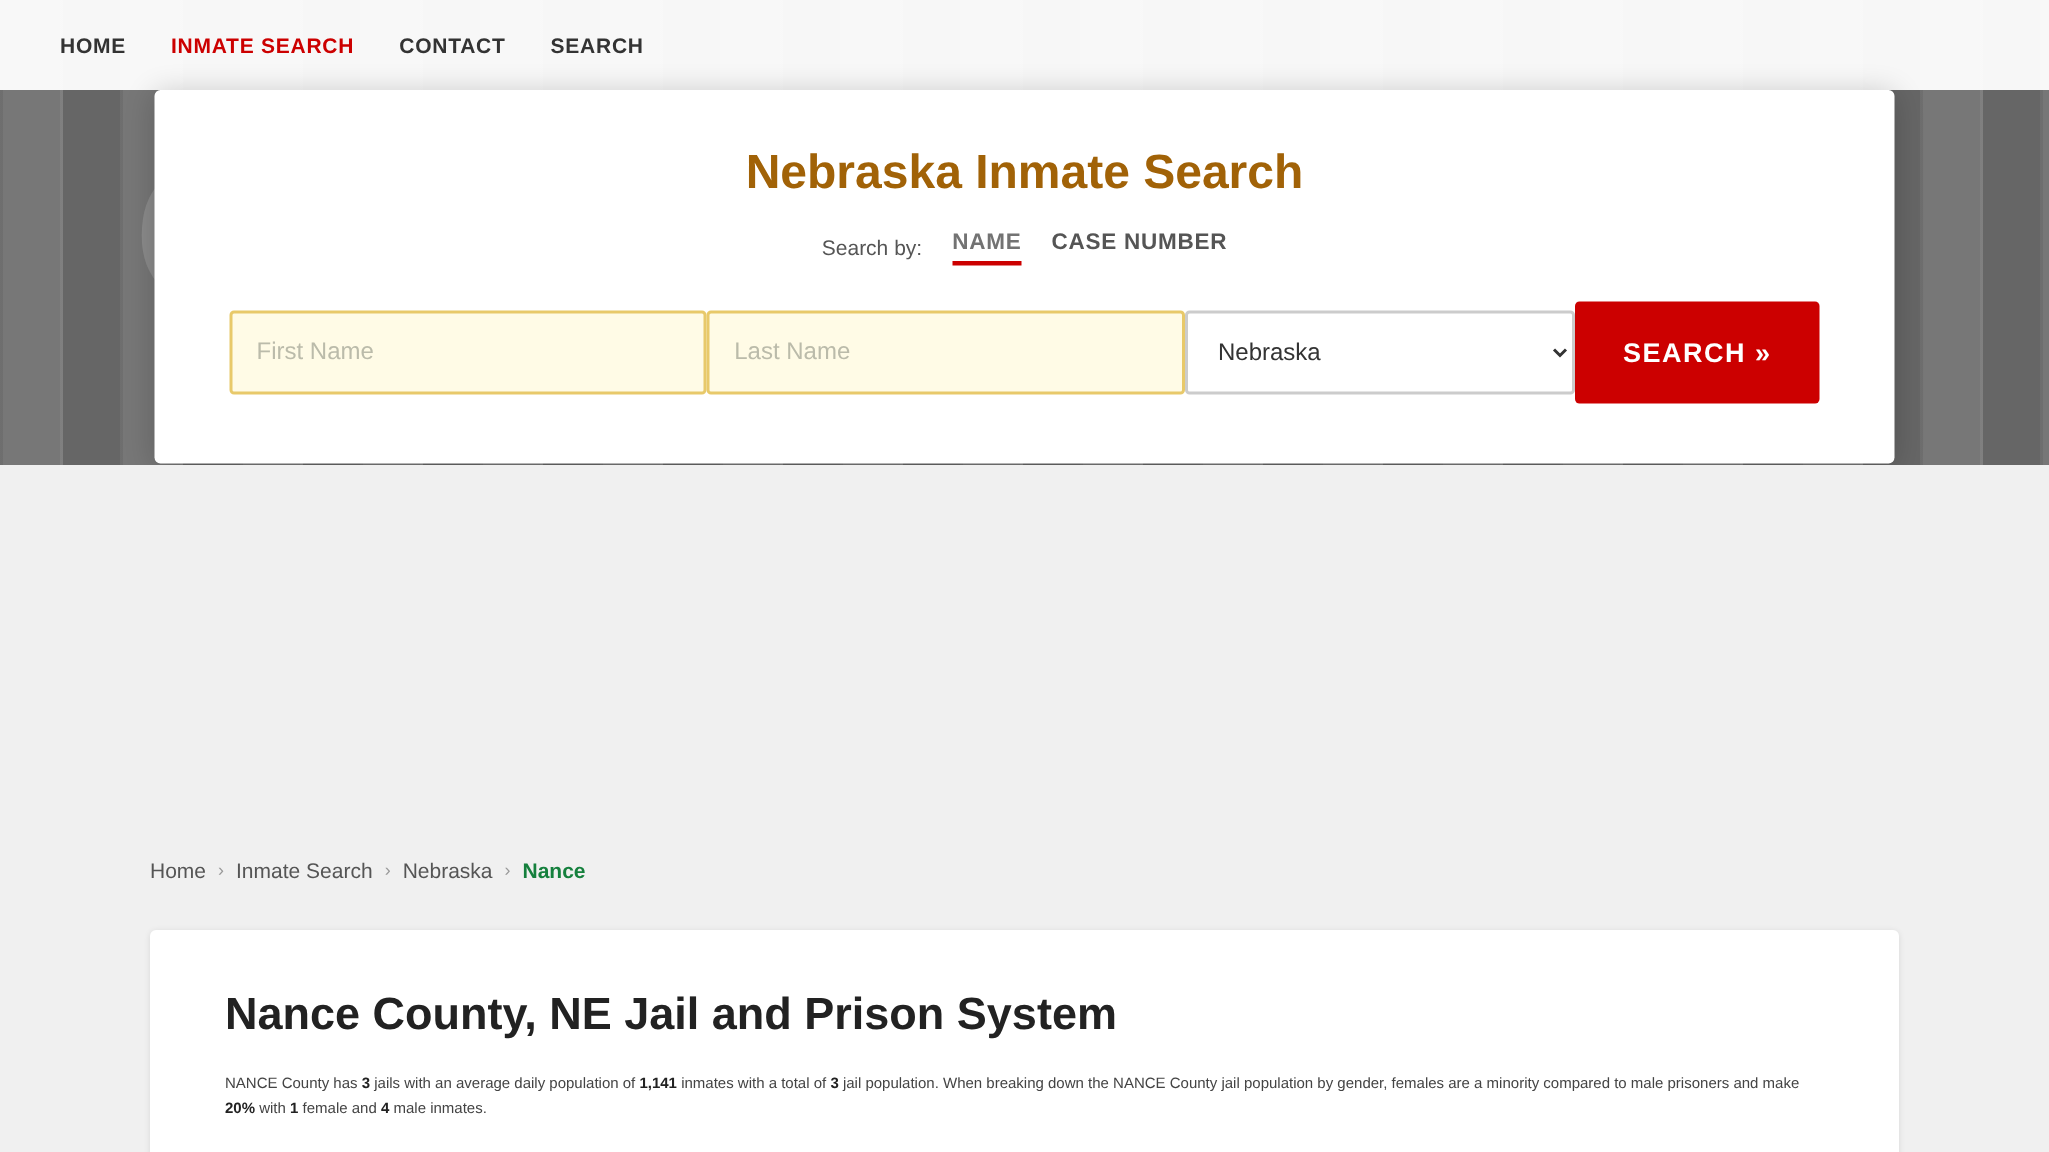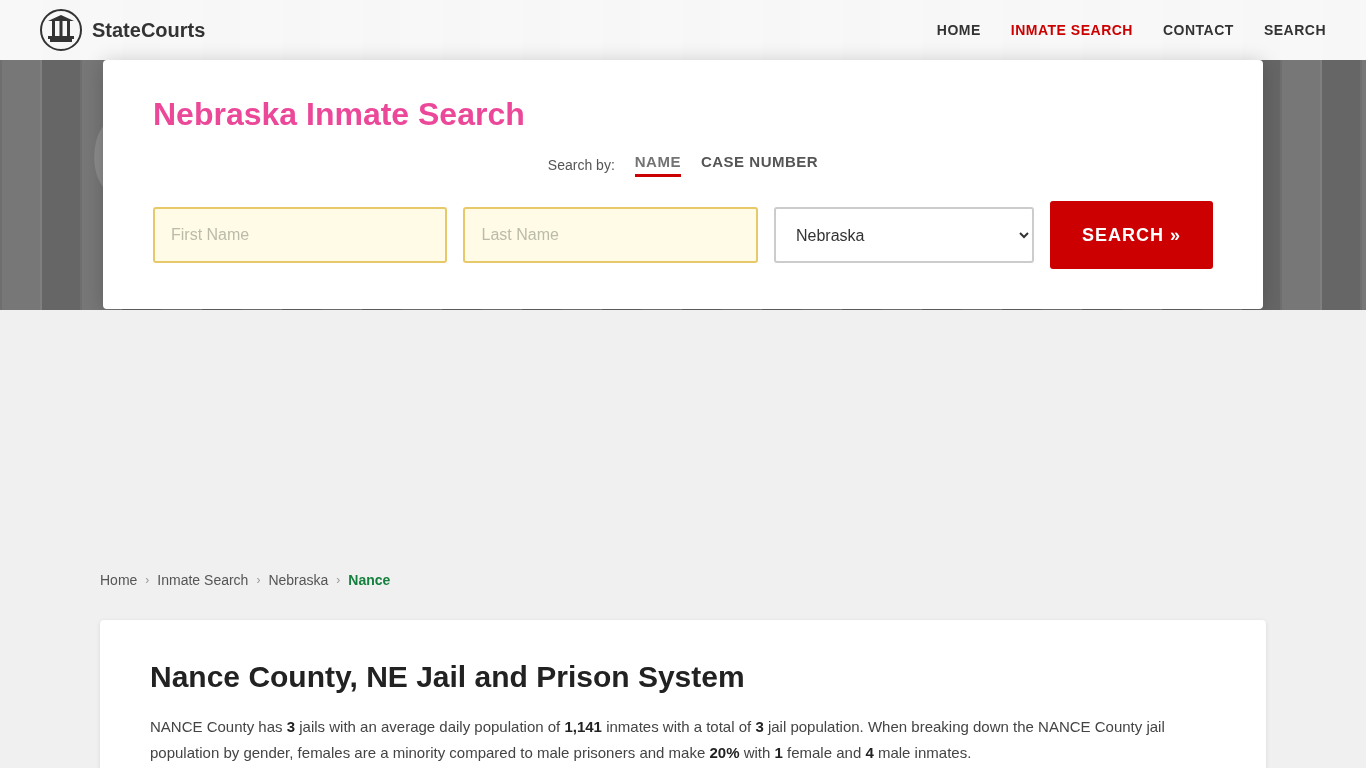--- a/index.html
+++ b/index.html
@@ -86,23 +86,24 @@
       left: 50%;
       transform: translateX(-50%);
       width: 1160px;
       background: white;
       border-radius: 4px;
       padding: 36px 50px 40px;
       z-index: 20;
       box-shadow: 0 2px 20px rgba(0,0,0,0.2);
     }
     .search-card-title {
+      text-align: center;
       font-size: 32px;
       font-weight: bold;
-      color: #ec4899;
+      color: #a16207;
       margin-bottom: 20px;
     }
     .search-by-row {
       display: flex;
       align-items: center;
       justify-content: center;
       gap: 20px;
       margin-bottom: 24px;
     }
     .search-by-label {
@@ -117,21 +118,21 @@
       padding-bottom: 4px;
       border-bottom: 3px solid transparent;
       letter-spacing: 0.5px;
     }
     .search-tab.active {
       color: #737373;
       border-bottom: 3px solid #cc0000;
     }
     .search-inputs {
       display: flex;
-      gap: 16px;
+      gap: 0;
       align-items: center;
     }
     .search-input {
       flex: 1;
       height: 56px;
       border: 2px solid #e8c96a;
       background: #fffbe6;
       border-radius: 3px;
       padding: 0 16px;
       font-size: 16px;
@@ -203,51 +204,38 @@
       padding: 40px 50px;
       box-shadow: 0 1px 4px rgba(0,0,0,0.1);
     }
     .county-title {
       font-size: 30px;
       font-weight: bold;
       color: #222;
       margin-bottom: 20px;
     }
     .county-desc {
-      font-size: 15px;
+      font-size: 10px;
       color: #444;
       line-height: 1.7;
       margin-bottom: 40px;
     }
     .county-desc strong {
       font-weight: bold;
       color: #222;
     }
   </style>
 </head>
 <body>
 
 <div class="header">
   <div class="header-bg"></div>
   <div class="header-letters">COURTHOUSE</div>
 
   <nav class="nav-bar">
-    <a class="logo" href="#">
-
-      <svg class="logo-icon" viewBox="0 0 42 42" xmlns="http://www.w3.org/2000/svg">
-        <circle cx="21" cy="21" r="20" fill="none" stroke="#333" stroke-width="2"></circle>
-        <rect x="10" y="30" width="22" height="3" fill="#333"></rect>
-        <rect x="8" y="27" width="26" height="3" fill="#333"></rect>
-        <rect x="12" y="12" width="3" height="15" fill="#333"></rect>
-        <rect x="19.5" y="12" width="3" height="15" fill="#333"></rect>
-        <rect x="27" y="12" width="3" height="15" fill="#333"></rect>
-        <polygon points="21,6 8,12 34,12" fill="#333"></polygon>
-      </svg>
-      <span class="logo-text">StateCourts</span>
-    </a>
     <div class="nav-links">
       <a class="nav-link" href="#">HOME</a>
       <a class="nav-link active" href="#">INMATE SEARCH</a>
       <a class="nav-link" href="#">CONTACT</a>
       <a class="nav-link" href="#">SEARCH</a>
     </div>
   </nav>
 
   <div class="search-card">
     <h1 class="search-card-title">Nebraska Inmate Search</h1>

